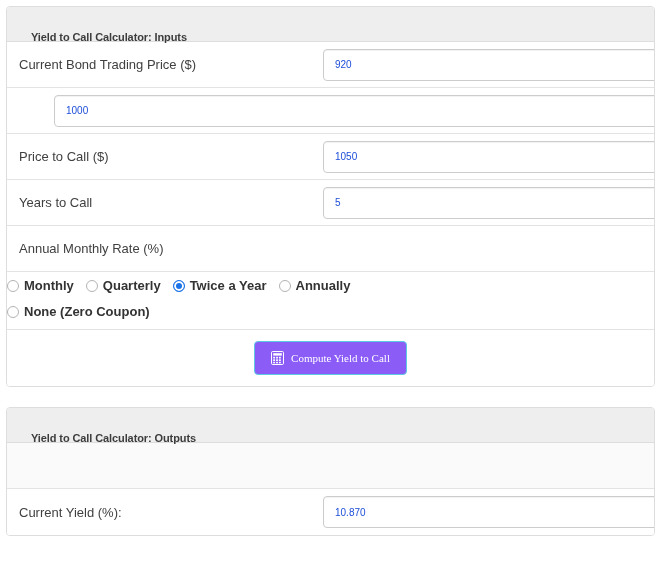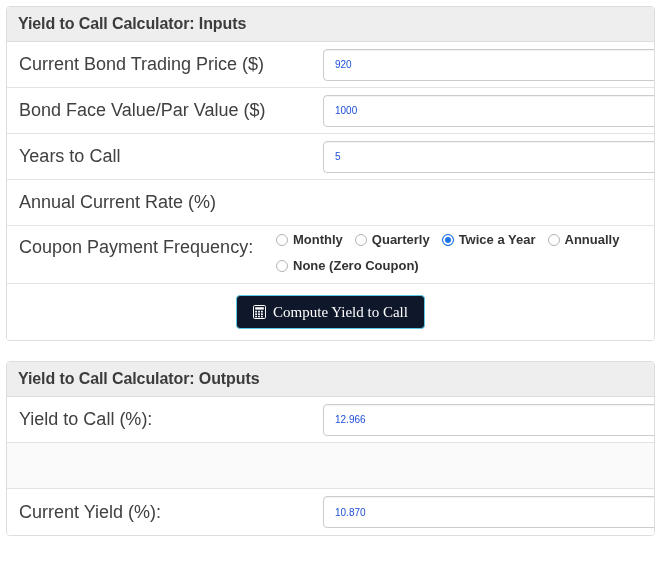--- a/index.html
+++ b/index.html
@@ -31,22 +31,22 @@
     overflow: hidden;
     margin-bottom: 20px;
   }
   .panel-heading {
     background: #eeeeee;
     border-bottom: 1px solid #dddddd;
     padding: 9px 11px 9px 11px;
     height: 35px;
   }
   .panel-title {
-    margin: 0;
-    font-size: 16px;
+    margin: 13px;
+    font-size: 11px;
     font-weight: bold;
     color: #3c3c3c;
     line-height: 16px;
     letter-spacing: -0.1px;
   }
 
   
   .row-line {
     display: flex;
     align-items: center;
@@ -60,21 +60,21 @@
   .row-line.button-row {
     justify-content: center;
     min-height: 56px;
     background: #ffffff;
   }
 
   .cell-label {
     width: 269px;
     flex: none;
     padding: 0 10px 0 12px;
-    font-size: 18px;
+    font-size: 13px;
     color: #404040;
     line-height: 17px;
   }
   .cell-field {
     flex: 1;
     padding-right: 10px;
   }
 
   
   .form-control {
@@ -130,26 +130,26 @@
     background: #1a73e8;
     box-shadow: inset 0 0 0 2px #ffffff;
   }
   .radio-break { flex-basis: 100%; height: 0; }
 
   
   .btn-compute {
     display: inline-flex;
     align-items: center;
     gap: 7px;
-    background-color: #0f172a;
+    background-color: #8b5cf6;
     border: 1px solid #5bc8e4;
     border-radius: 4px;
     color: #ffffff;
     font-family: "Liberation Serif", serif;
-    font-size: 15px;
+    font-size: 11px;
     padding: 8px 16px;
     cursor: pointer;
     line-height: 16px;
   }
   .calc-icon {
     display: inline-block;
     width: 13px;
     height: 14px;
     flex: none;
   }
@@ -166,40 +166,44 @@
     </div>
 
     <div class="row-line">
       <div class="cell-label">Current Bond Trading Price ($)</div>
       <div class="cell-field">
         <input class="form-control" type="text" value="920" style="">
       </div>
     </div>
 
     <div class="row-line">
-      <div class="cell-label">Bond Face Value/Par Value ($)</div>
       <div class="cell-field">
         <input class="form-control" type="text" value="1000" style="">
       </div>
     </div>
 
+    <div class="row-line">
+      <div class="cell-label">Price to Call ($)</div>
+      <div class="cell-field">
+        <input class="form-control" type="text" value="1050" style="">
+      </div>
+    </div>
 
     <div class="row-line">
       <div class="cell-label">Years to Call</div>
       <div class="cell-field">
         <input class="form-control" type="text" value="5" style="">
       </div>
     </div>
 
     <div class="row-line">
-      <div class="cell-label">Annual Current Rate (%)</div>
+      <div class="cell-label">Annual Monthly Rate (%)</div>
     </div>
 
     <div class="row-line tall">
-      <div class="cell-label" style="padding-top:13px;">Coupon Payment Frequency:</div>
       <div class="radio-wrap">
 
         <label class="radio-item">
           <span class="rdo"></span>
           <span>Monthly</span>
         </label>
 
         <label class="radio-item">
           <span class="rdo"></span>
           <span>Quarterly</span>
@@ -247,26 +251,20 @@
     </div>
 
   </div>
 
   <div class="panel">
 
     <div class="panel-heading">
       <h3 class="panel-title">Yield to Call Calculator: Outputs</h3>
     </div>
 
-    <div class="row-line">
-      <div class="cell-label">Yield to Call (%):</div>
-      <div class="cell-field">
-        <input class="form-control" type="text" readonly="" value="12.966" style="">
-      </div>
-    </div>
 
     <div class="row-line striped">
       <div class="cell-label"></div>
       <div class="cell-field"></div>
     </div>
 
     <div class="row-line">
       <div class="cell-label">Current Yield (%):</div>
       <div class="cell-field">
         <input class="form-control" type="text" readonly="" value="10.870" style="">

